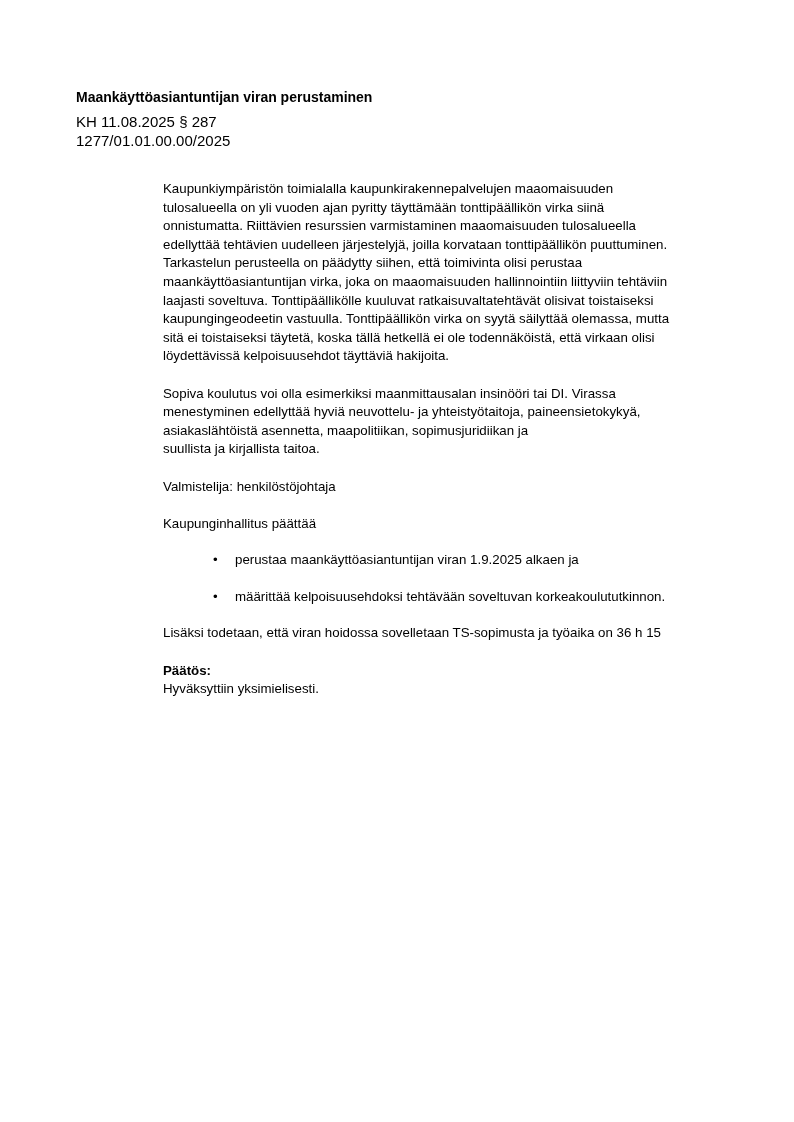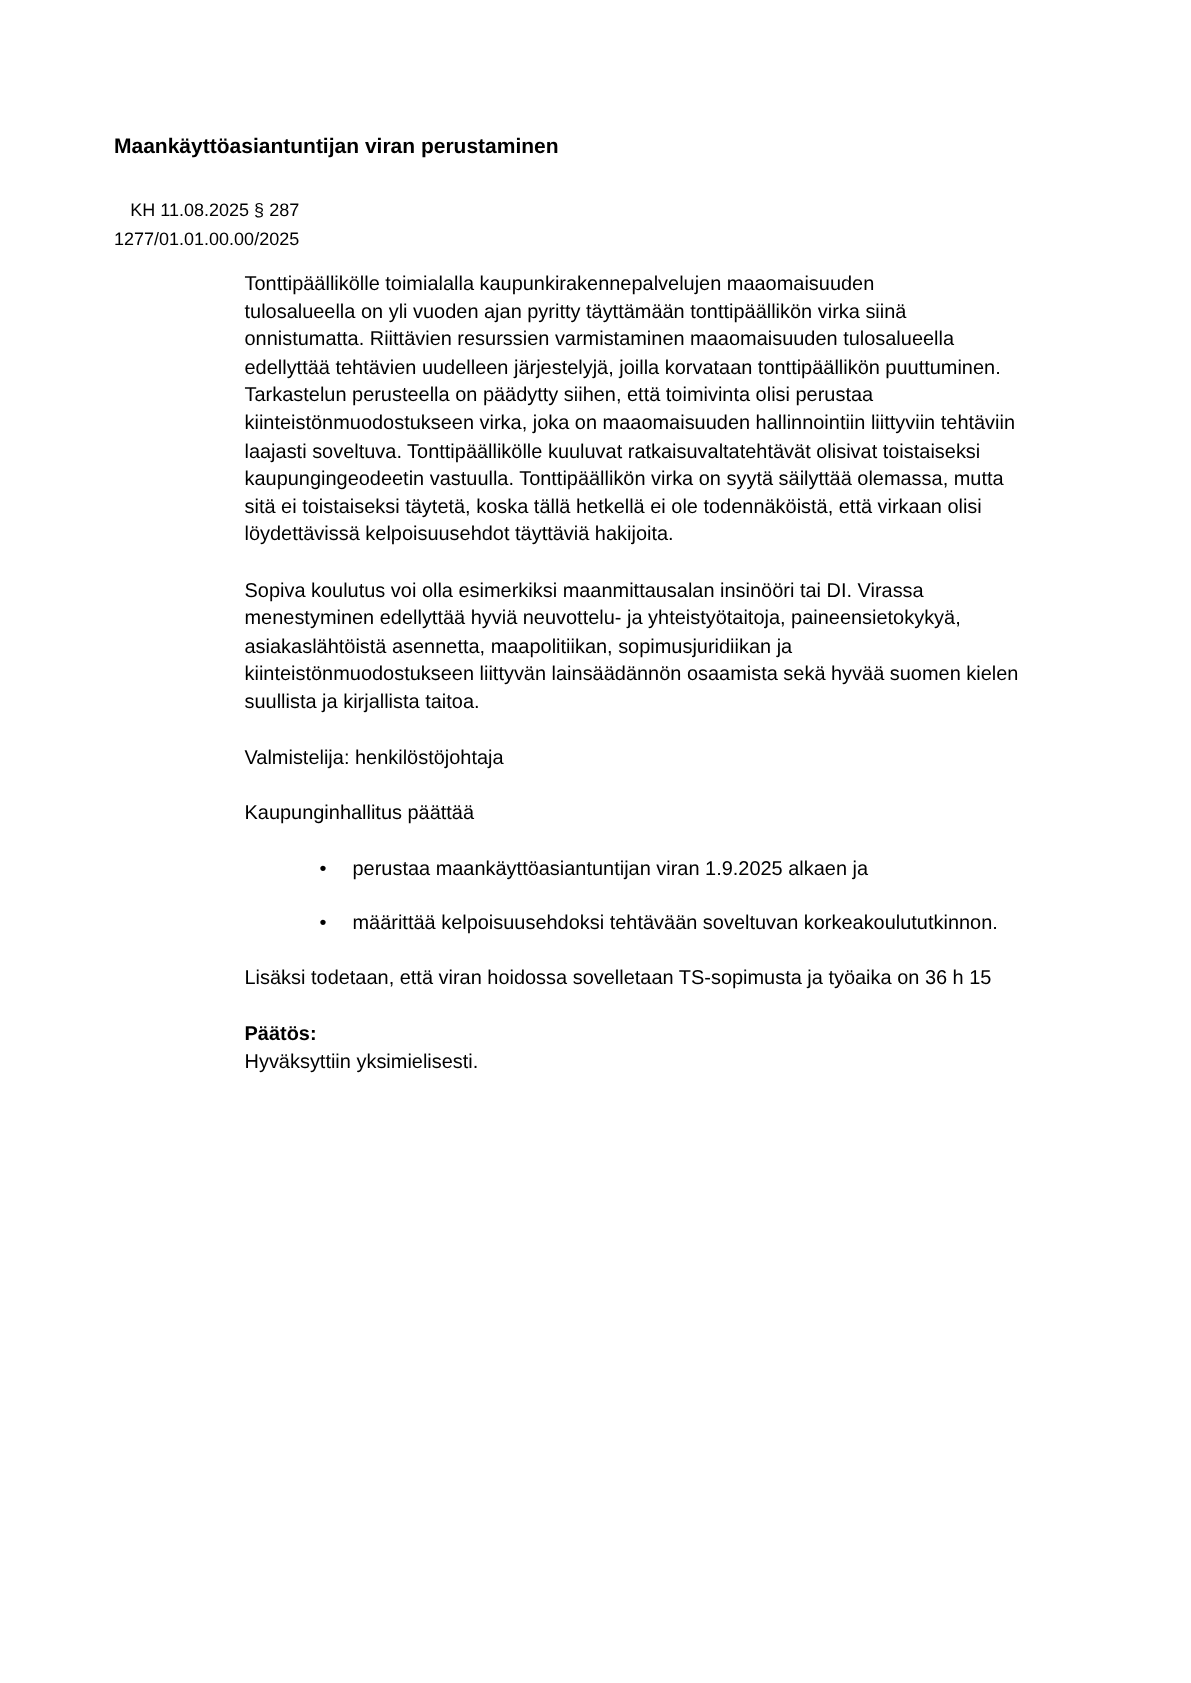--- a/index.html
+++ b/index.html
@@ -1,20 +1,20 @@
 <!DOCTYPE html>
 <html><head>
 <meta charset="utf-8">
 <style>
   html, body { margin: 0; padding: 0; background: #ffffff; }
   body { width: 794px; height: 1122px; position: relative; overflow: hidden;
          font-family: "Liberation Sans", "DejaVu Sans", sans-serif; color: #000; }
   .page { position: absolute; left: 0; top: 0; width: 678px; height: 1122px; }
   .title { position: absolute; left: 76px; top: 89px; font-size: 14px; font-weight: bold; letter-spacing: 0px; }
-  .meta { position: absolute; left: 76px; top: 131px; font-size: 12px; line-height: 18.6px; text-align: right; }
+  .meta { position: absolute; left: 76px; top: 113px; font-size: 15px; line-height: 18.6px; }
   .meta div { white-space: nowrap; }
   .body { position: absolute; left: 163px; top: 180px; width: 580px; font-size: 13.3px; line-height: 18.6px; }
   .body p { margin: 0 0 18.6px 0; }
   .body .line { display: block; white-space: nowrap; }
   .heading { font-weight: bold; }
   .bullets { list-style: none; margin: 0 0 0 0; padding: 0; }
   .bullets li { position: relative; padding-left: 72px; margin-bottom: 18px; height: 18.6px; white-space: nowrap; }
   .bullets li .dot { position: absolute; left: 50px; top: 0; }
 </style>
 </head>
@@ -25,37 +25,36 @@
   <div class="title">Maankäyttöasiantuntijan viran perustaminen</div>
 
   <div class="meta">
     <div>KH 11.08.2025 § 287</div>
     <div>1277/01.01.00.00/2025</div>
   </div>
 
   <div class="body">
 
     <p>
-      <span class="line">Tonttipäällikölle toimialalla kaupunkirakennepalvelujen  maaomaisuuden</span>
+      <span class="line">Kaupunkiympäristön toimialalla kaupunkirakennepalvelujen  maaomaisuuden</span>
       <span class="line">tulosalueella on yli vuoden ajan pyritty täyttämään tonttipäällikön virka siinä</span>
       <span class="line">onnistumatta. Riittävien resurssien varmistaminen maaomaisuuden tulosalueella</span>
       <span class="line">edellyttää tehtävien uudelleen järjestelyjä, joilla korvataan tonttipäällikön puuttuminen.</span>
       <span class="line">Tarkastelun perusteella on päädytty siihen, että toimivinta olisi perustaa</span>
-      <span class="line">kiinteistönmuodostukseen virka, joka on maaomaisuuden hallinnointiin liittyviin tehtäviin</span>
+      <span class="line">maankäyttöasiantuntijan virka, joka on maaomaisuuden hallinnointiin liittyviin tehtäviin</span>
       <span class="line">laajasti soveltuva. Tonttipäällikölle kuuluvat ratkaisuvaltatehtävät olisivat toistaiseksi</span>
       <span class="line">kaupungingeodeetin vastuulla. Tonttipäällikön virka on syytä säilyttää olemassa, mutta</span>
       <span class="line">sitä ei toistaiseksi täytetä, koska tällä hetkellä ei ole todennäköistä, että virkaan olisi</span>
       <span class="line">löydettävissä kelpoisuusehdot täyttäviä hakijoita.</span>
     </p>
 
     <p>
       <span class="line">Sopiva koulutus voi olla esimerkiksi maanmittausalan insinööri tai DI. Virassa</span>
       <span class="line">menestyminen edellyttää hyviä neuvottelu- ja yhteistyötaitoja, paineensietokykyä,</span>
       <span class="line">asiakaslähtöistä asennetta, maapolitiikan, sopimusjuridiikan ja</span>
-      <span class="line">kiinteistönmuodostukseen liittyvän lainsäädännön osaamista sekä hyvää suomen kielen</span>
       <span class="line">suullista ja kirjallista taitoa.</span>
     </p>
 
 
     <p>
       <span class="line">Valmistelija: henkilöstöjohtaja</span>
     </p>
 
     <p style="margin-bottom:18px;">
       <span class="line">Kaupunginhallitus päättää</span>

